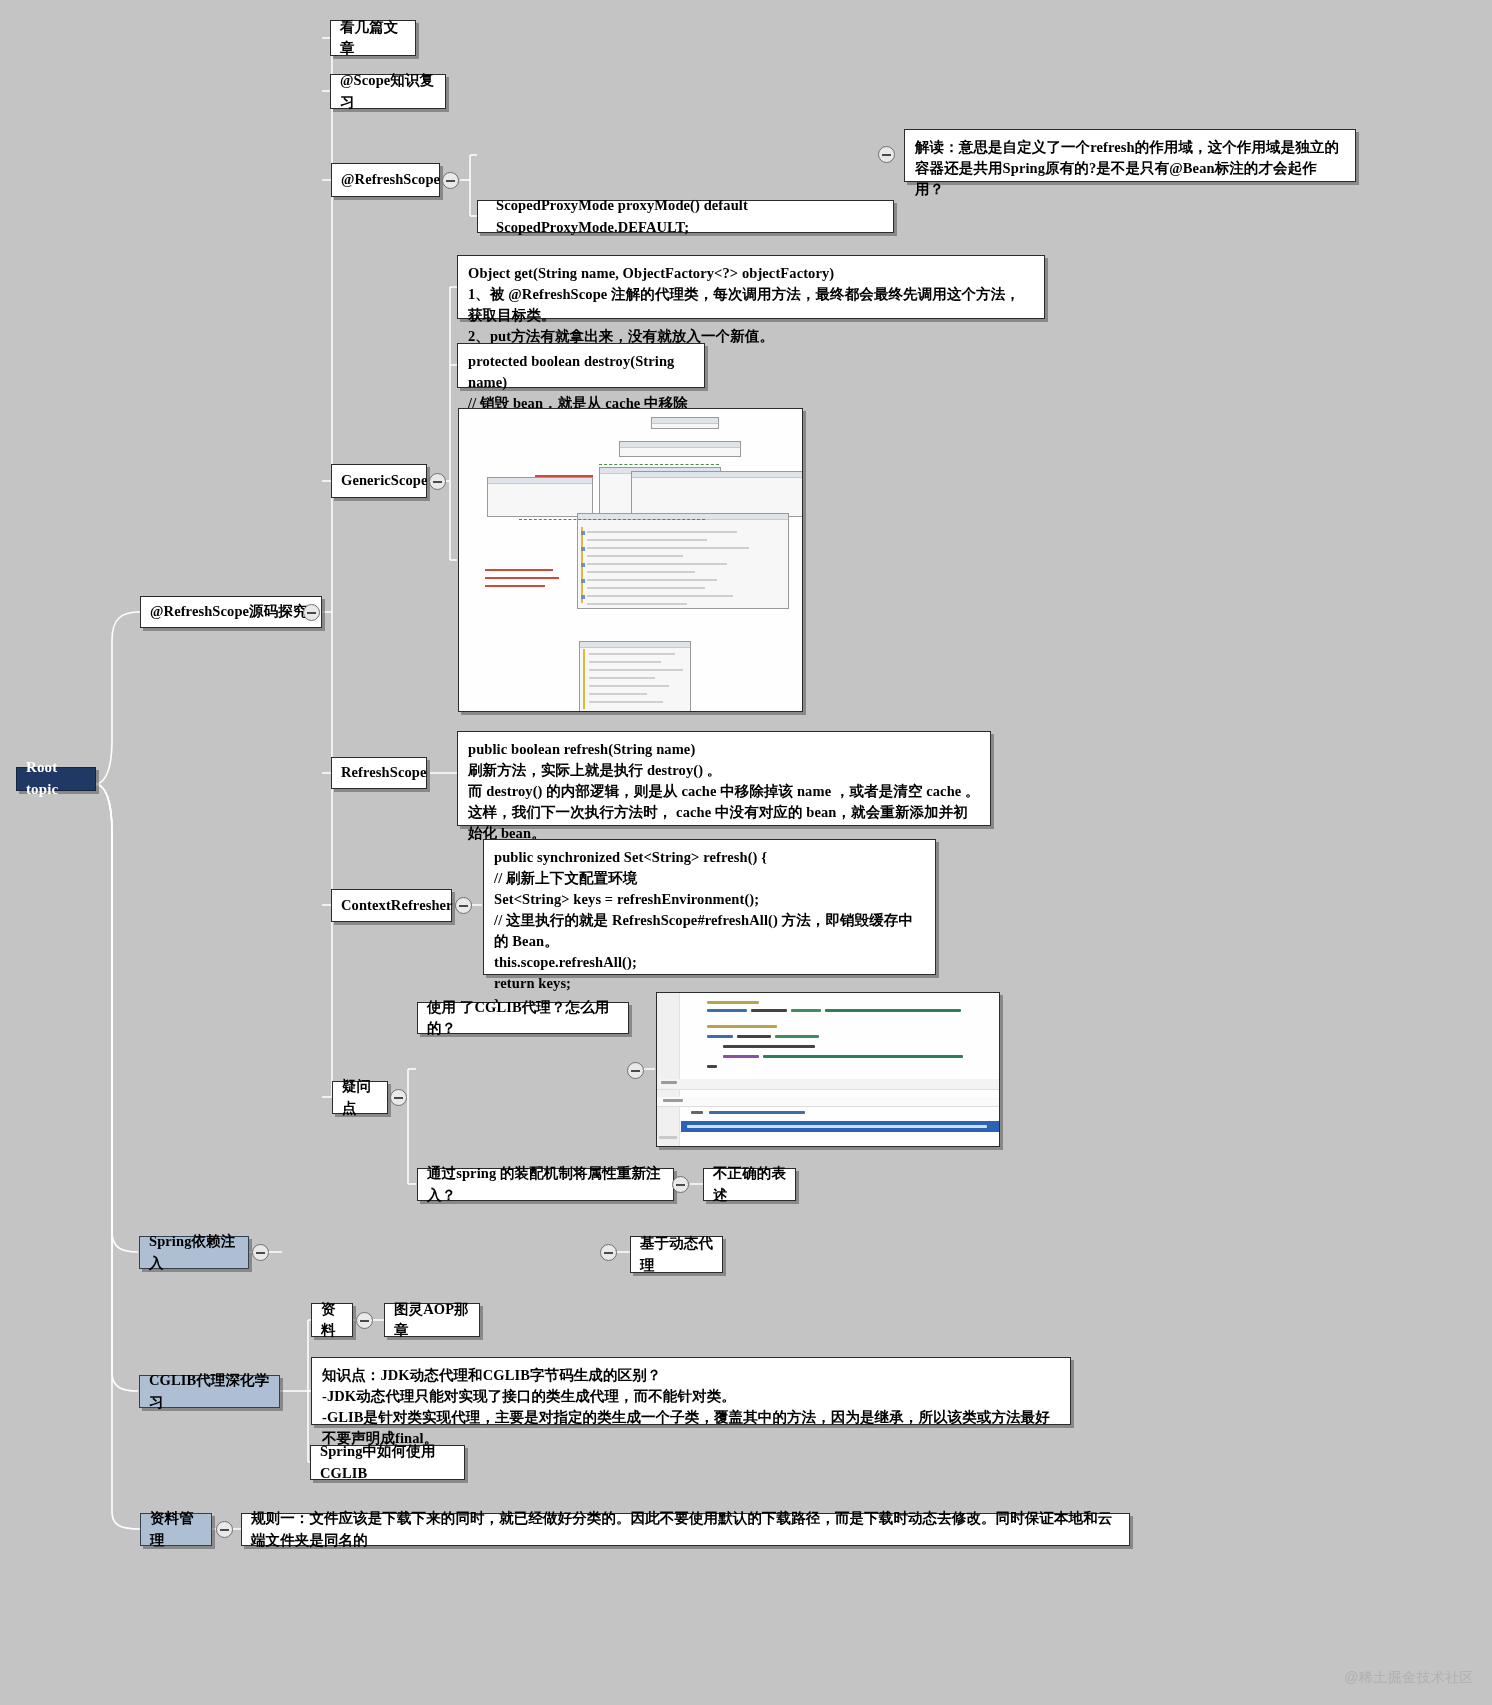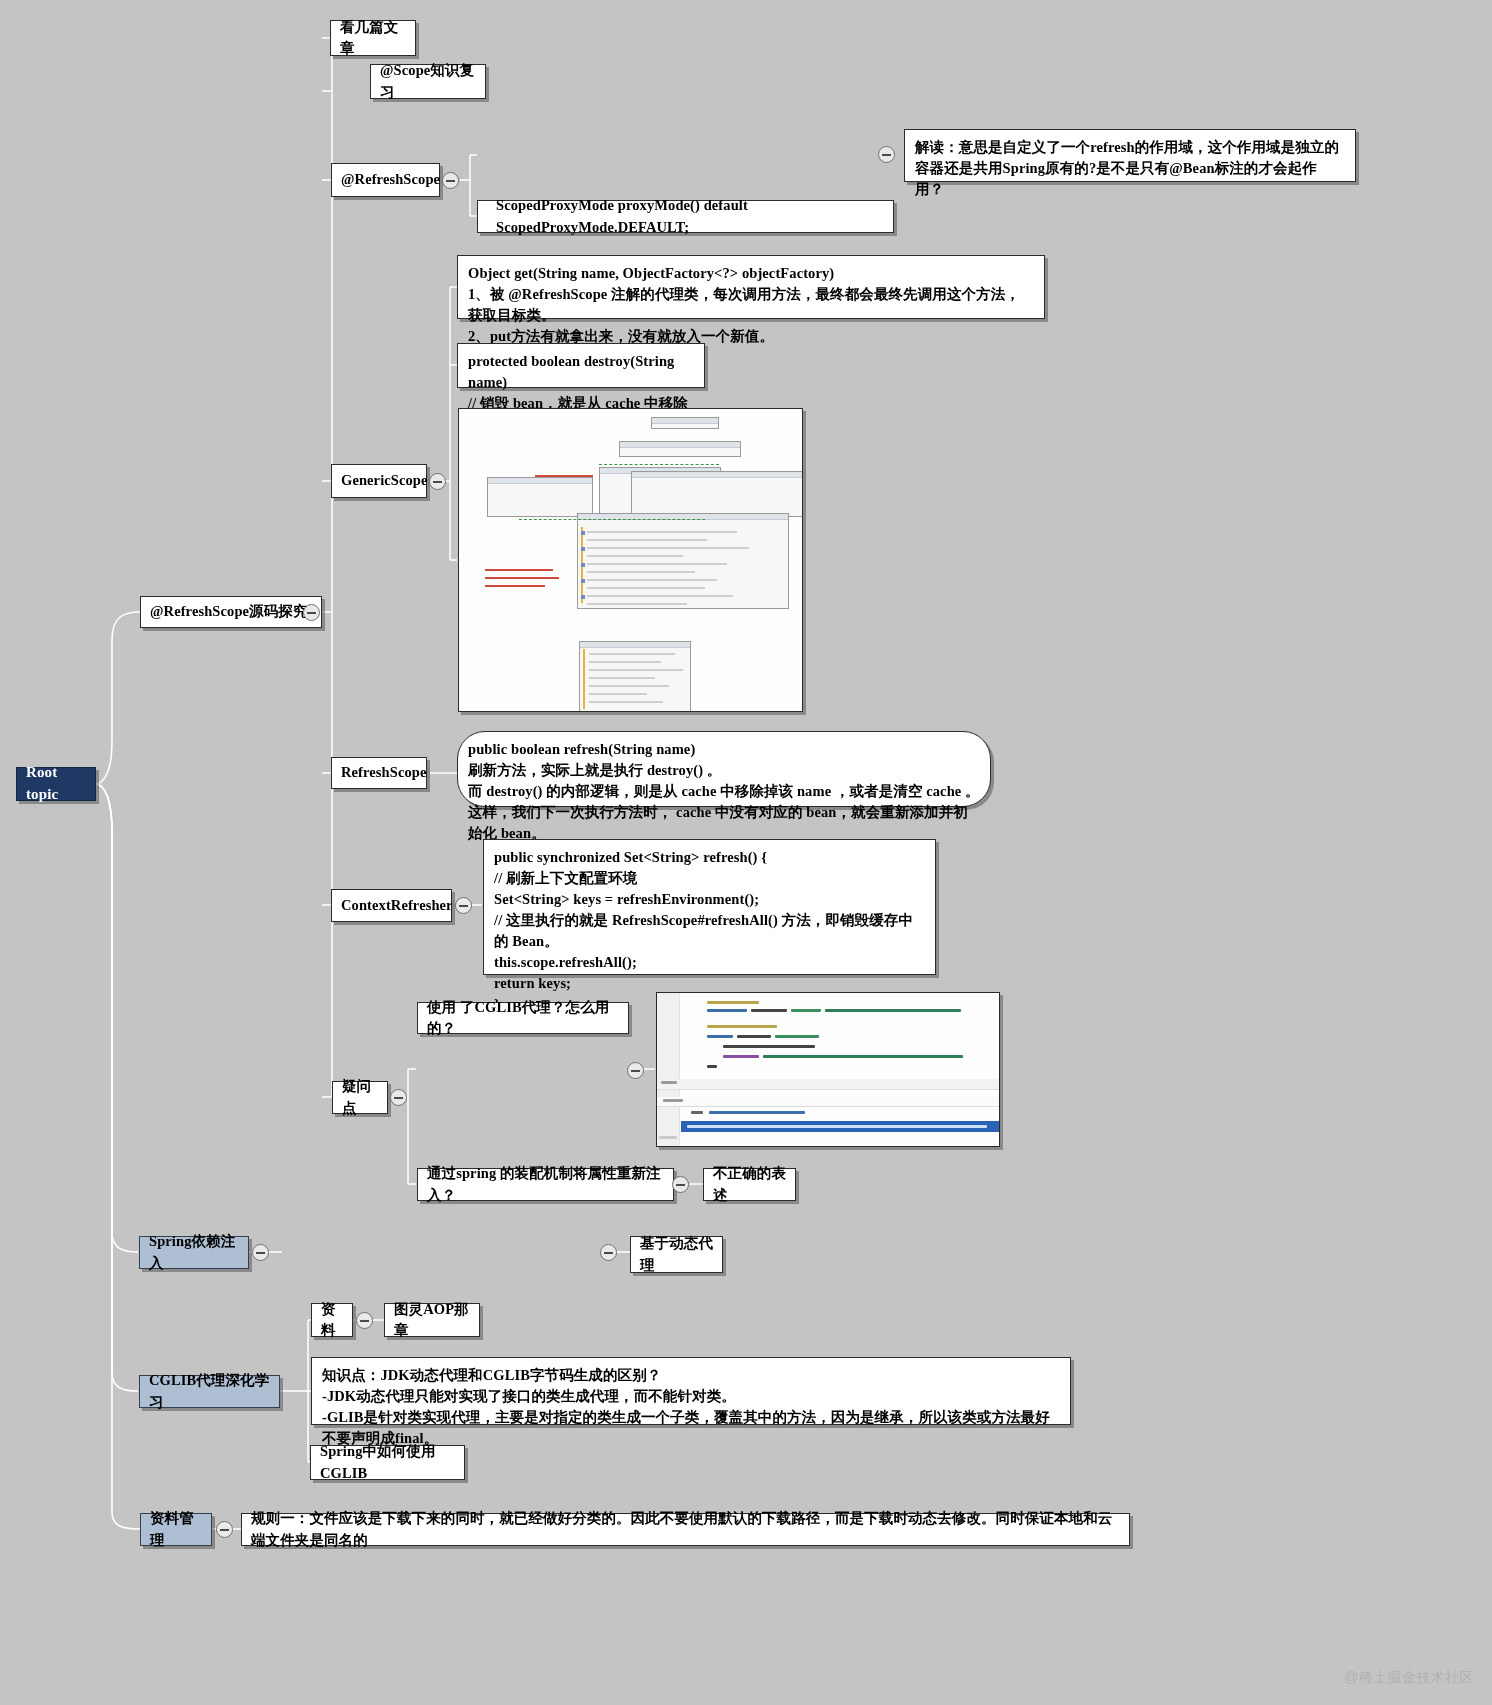--- a/index.html
+++ b/index.html
@@ -144,28 +144,28 @@
       <path d="M249 1252 H282"></path>
       <path d="M617 1252 H630"></path>
 
       <path d="M280 1391 H308 M308 1320 L308 1462 M308 1320 H312 M308 1391 H312 M308 1462 H312"></path>
       <path d="M352 1320 H384"></path>
 
       <path d="M212 1529 H241"></path>
     </g>
   </svg>
 
-  <div class="node root" style="left:16px;top:767px;width:80px;height:34px;">Root topic</div>
+  <div class="node root" style="left:16px;top:767px;width:80px;height:24px;">Root topic</div>
 
   <div class="node" style="left:140px;top:596px;width:182px;height:32px;">@RefreshScope源码探究</div>
   <div class="collapse" style="left:303px;top:604px;"></div>
 
   <div class="node" style="left:330px;top:20px;width:86px;height:36px;">看几篇文章</div>
 
-  <div class="node" style="left:330px;top:64px;width:116px;height:35px;margin-left:40px;">@Scope知识复习</div>
+  <div class="node" style="left:330px;top:74px;width:116px;height:35px;">@Scope知识复习</div>
 
   <div class="node" style="left:331px;top:163px;width:109px;height:34px;">@RefreshScope</div>
   <div class="collapse" style="left:442px;top:172px;"></div>
 
   <div class="collapse" style="left:878px;top:146px;"></div>
 
   <div class="node multiline" style="left:904px;top:129px;width:452px;height:53px;">解读：意思是自定义了一个refresh的作用域，这个作用域是独立的容器还是共用Spring原有的?是不是只有@Bean标注的才会起作用？</div>
 
   <div class="node" style="left:477px;top:200px;width:417px;height:33px;padding-left:18px;">ScopedProxyMode proxyMode() default ScopedProxyMode.DEFAULT;</div>
 
@@ -236,21 +236,21 @@
       <div class="uml-ic" style="left:122px;top:122px;"></div>
       <div class="uml-ic" style="left:122px;top:138px;"></div>
       <div class="uml-ic" style="left:122px;top:154px;"></div>
       <div class="uml-ic" style="left:122px;top:170px;"></div>
       <div class="uml-ic" style="left:122px;top:186px;"></div>
     </div>
   </div>
 
   <div class="node" style="left:331px;top:757px;width:96px;height:32px;">RefreshScope</div>
 
-  <div class="node multiline" style="left:457px;top:731px;width:534px;height:76px;border-radius:28px;">public boolean refresh(String name)
+  <div class="node multiline" style="left:457px;top:731px;width:534px;height:95px;">public boolean refresh(String name)
 刷新方法，实际上就是执行 destroy() 。
 而 destroy() 的内部逻辑，则是从 cache 中移除掉该 name ，或者是清空 cache 。
 这样，我们下一次执行方法时， cache 中没有对应的 bean，就会重新添加并初始化 bean。</div>
 
   <div class="node" style="left:331px;top:889px;width:121px;height:33px;">ContextRefresher</div>
   <div class="collapse" style="left:455px;top:897px;"></div>
 
   <div class="node multiline" style="left:483px;top:839px;width:453px;height:136px;">public synchronized Set&lt;String&gt; refresh() {
 // 刷新上下文配置环境
 Set&lt;String&gt; keys = refreshEnvironment();

